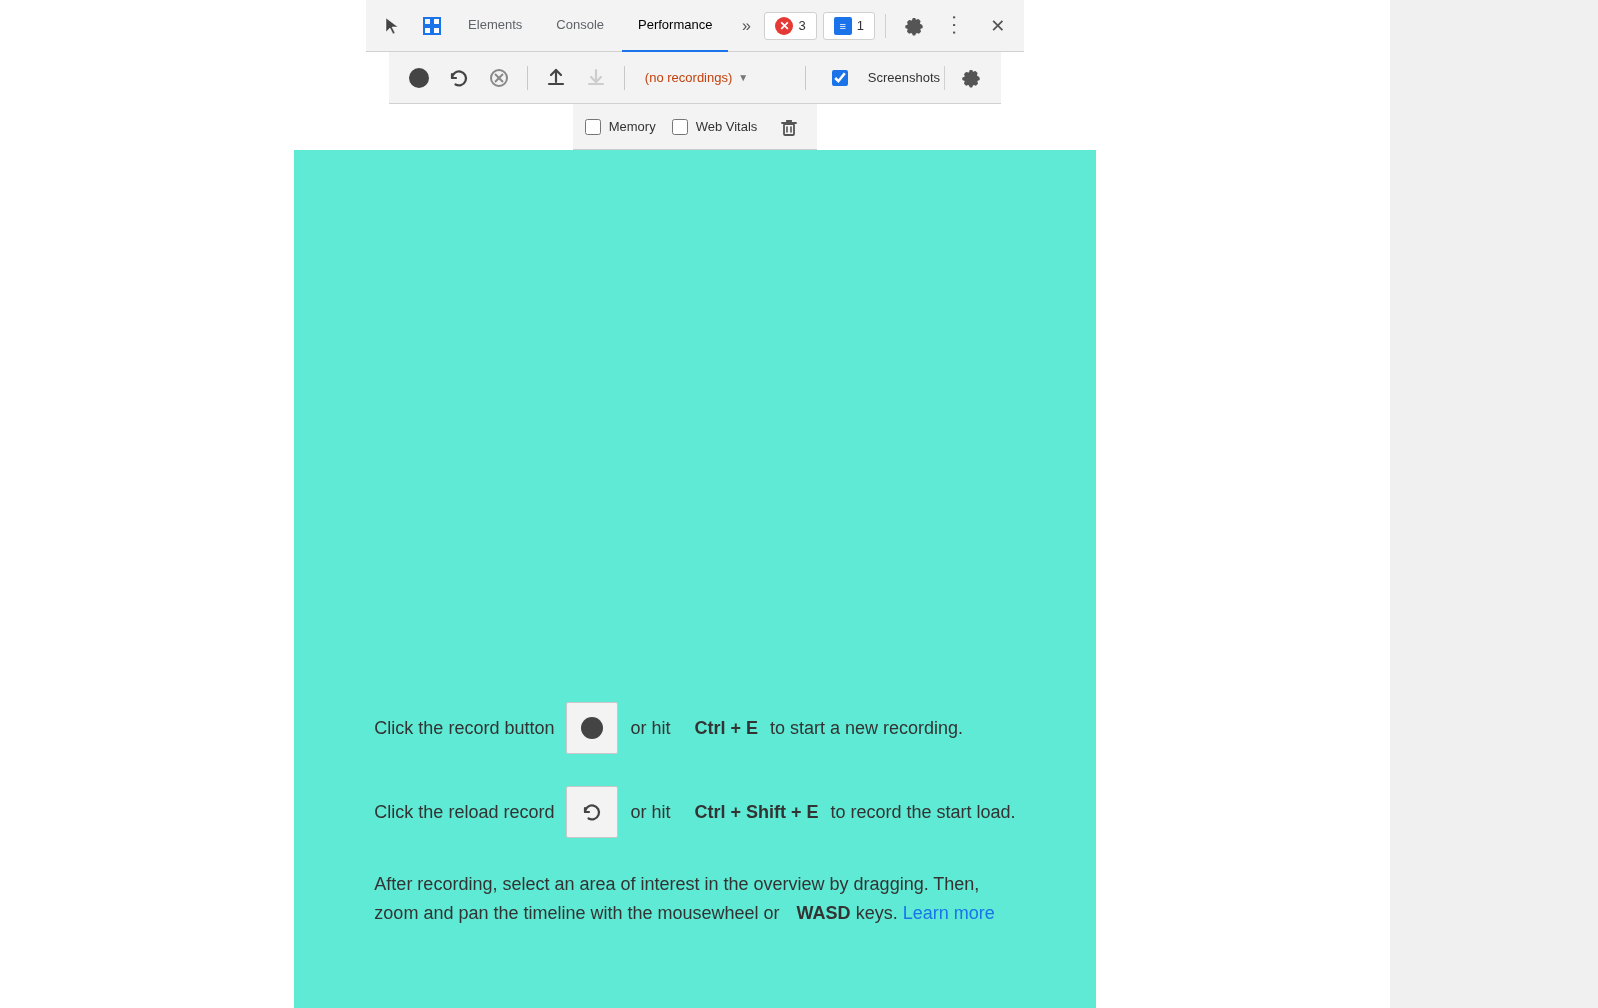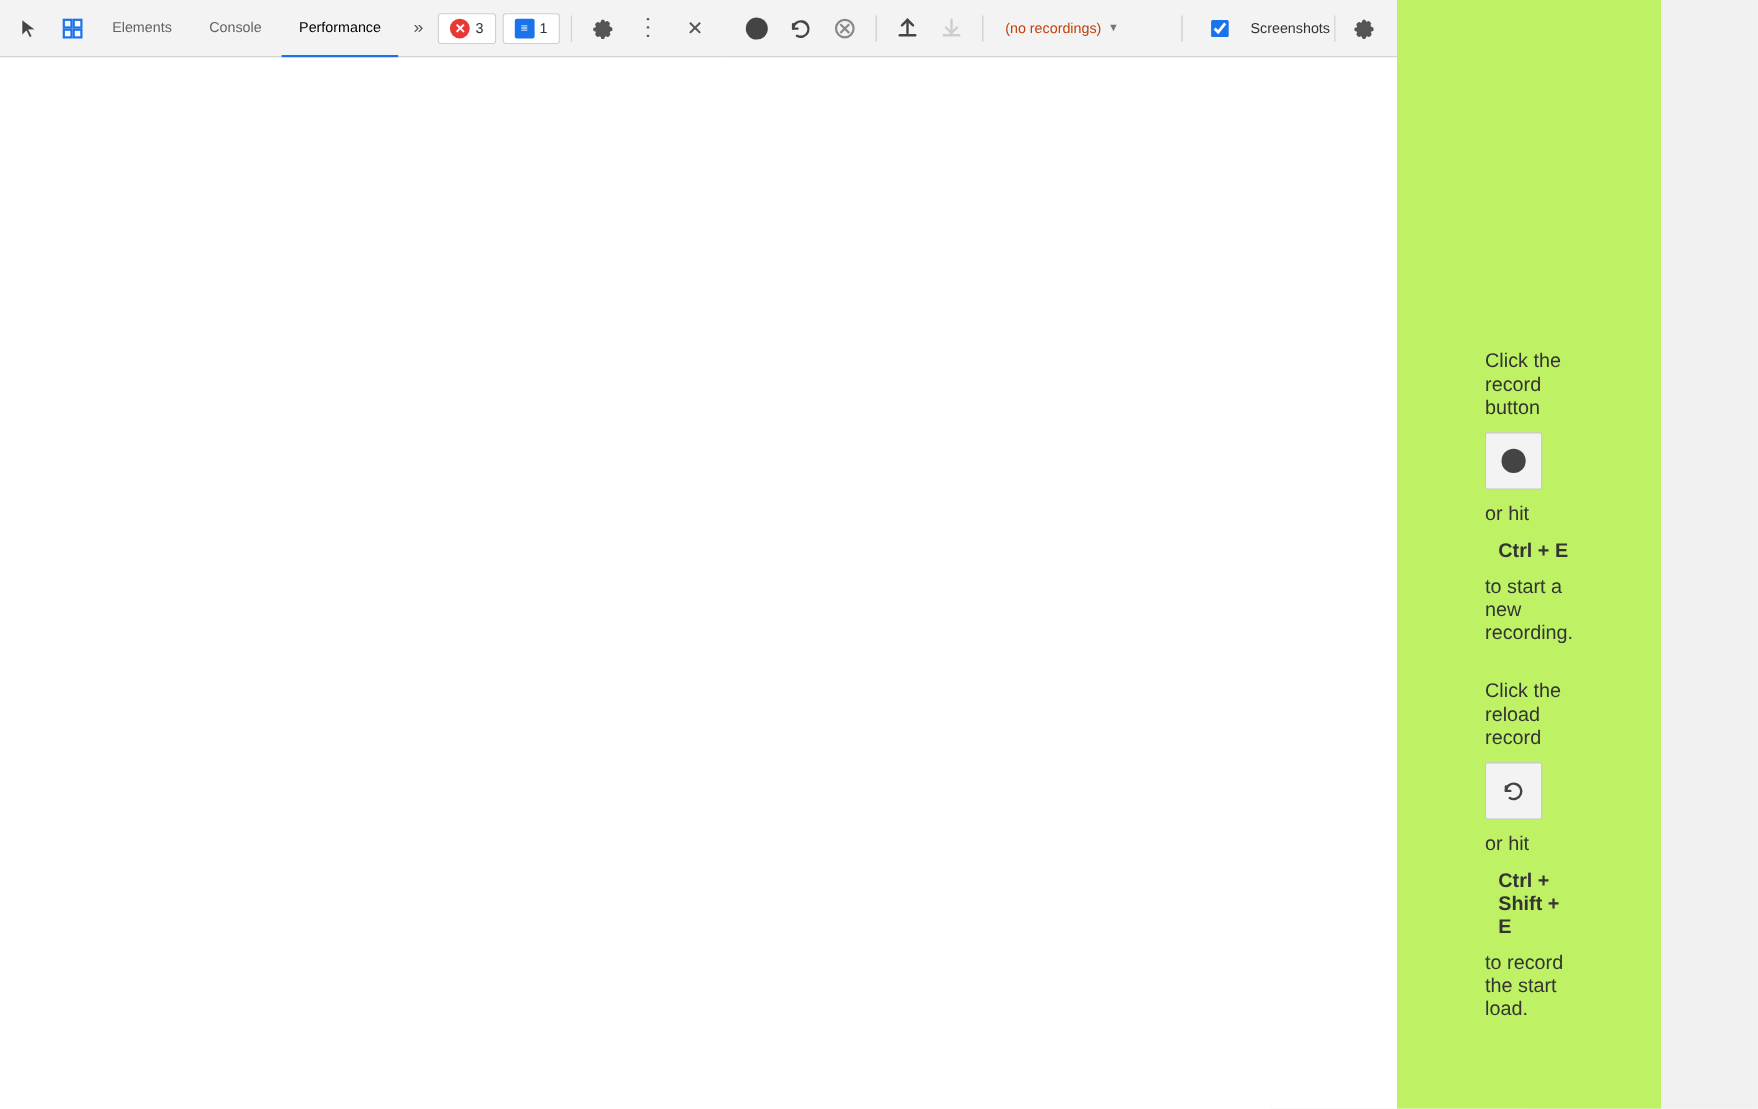--- a/index.html
+++ b/index.html
@@ -14,21 +14,22 @@
       width: 1598px;
       min-height: 1008px;
       overflow: hidden;
     }
 
     .devtools-container {
       width: 1390px;
       min-height: 1008px;
       background: #ffffff;
       display: flex;
-      flex-direction: row;
+      flex-direction: column;
+      align-items: center;
     }
 
     
     .tab-bar {
       display: flex;
       align-items: center;
       background: #f3f3f3;
       border-bottom: 1px solid #d0d0d0;
       height: 52px;
       padding: 0 8px;
@@ -265,21 +266,21 @@
       background: transparent;
       cursor: pointer;
       border-radius: 2px;
       color: #555;
       font-size: 18px;
     }
 
     
     .main-content {
       flex: 1;
-      background: #bef264;
+      background: #5eead4;
       display: flex;
       flex-direction: column;
       align-items: flex-start;
       justify-content: flex-end;
       padding: 0 80px 80px 80px;
     }
 
     .instructions {
       display: flex;
       flex-direction: column;
@@ -457,20 +458,41 @@
     <div class="separator-v" style="margin-left:auto;"></div>
 
     <button class="toolbar-btn" title="Capture settings">
       <svg class="gear-svg" viewBox="0 0 20 20">
         <path d="M10 13a3 3 0 100-6 3 3 0 000 6z"></path>
         <path d="M17.7 8.5l-1.4-.5a7 7 0 00-.4-.9l.6-1.4a.8.8 0 00-.2-.9l-1.5-1.5a.8.8 0 00-.9-.2l-1.4.6a7 7 0 00-.9-.4L11.5 2.3A.8.8 0 0010.7 2H9.3a.8.8 0 00-.8.6L8 4.2a7 7 0 00-.9.4L5.7 4a.8.8 0 00-.9.2L3.3 5.7a.8.8 0 00-.2.9l.6 1.4a7 7 0 00-.4.9L1.9 9.3A.8.8 0 001.3 10v1.4a.8.8 0 00.6.8l1.4.5a7 7 0 00.4.9l-.6 1.4a.8.8 0 00.2.9l1.5 1.5a.8.8 0 00.9.2l1.4-.6a7 7 0 00.9.4l.5 1.4a.8.8 0 00.8.6h1.4a.8.8 0 00.8-.6l.5-1.4a7 7 0 00.9-.4l1.4.6a.8.8 0 00.9-.2l1.5-1.5a.8.8 0 00.2-.9l-.6-1.4a7 7 0 00.4-.9l1.4-.5a.8.8 0 00.6-.8V10a.8.8 0 00-.6-.8z"></path>
       </svg>
     </button>
   </div>
 
+  <div class="toolbar2">
+    <label class="checkbox-label">
+      <input type="checkbox" style="">
+      <span>Memory</span>
+    </label>
+
+    <label class="checkbox-label">
+      <input type="checkbox" style="">
+      <span>Web Vitals</span>
+    </label>
+
+    <button class="trash-btn" title="Clear">
+      <svg width="22" height="22" viewBox="0 0 22 22" fill="none">
+        <rect x="6" y="8" width="10" height="11" rx="1" stroke="#555" stroke-width="1.8"></rect>
+        <line x1="4" y1="7" x2="18" y2="7" stroke="#555" stroke-width="1.8" stroke-linecap="round"></line>
+        <path d="M9 7V5h4v2" stroke="#555" stroke-width="1.8" stroke-linecap="round"></path>
+        <line x1="9" y1="11" x2="9" y2="16" stroke="#555" stroke-width="1.6" stroke-linecap="round"></line>
+        <line x1="13" y1="11" x2="13" y2="16" stroke="#555" stroke-width="1.6" stroke-linecap="round"></line>
+      </svg>
+    </button>
+  </div>
 
   <div class="main-content">
     <div class="instructions">
 
       <div class="instruction-line">
         <span>Click the record button</span>
         <span class="instruction-btn-icon">
           <span style="width:22px;height:22px;background:#444;border-radius:50%;display:inline-block;"></span>
         </span>
         <span>or hit</span>
@@ -484,16 +506,24 @@
           <svg width="24" height="24" viewBox="0 0 24 24" fill="none">
             <path d="M5 12 A7 7 0 1 1 8.5 18.5" stroke="#444" stroke-width="2.2" fill="none" stroke-linecap="round"></path>
             <path d="M5 8 L5 12 L9 12" stroke="#444" stroke-width="2.2" fill="none" stroke-linecap="round" stroke-linejoin="round"></path>
           </svg>
         </span>
         <span>or hit</span>
         <span class="kbd">Ctrl + Shift + E</span>
         <span>to record the start load.</span>
       </div>
 
+      <div class="after-text">
+        <span>After recording, select an area of interest in the overview by dragging. Then,</span>
+        <br>
+        <span>zoom and pan the timeline with the mousewheel or</span>
+        <span class="kbd">WASD</span>
+        <span>keys.</span>
+        <a href="#" class="learn-more-link">Learn more</a>
+      </div>
 
     </div>
   </div>
 </div>
 
 </body></html>

